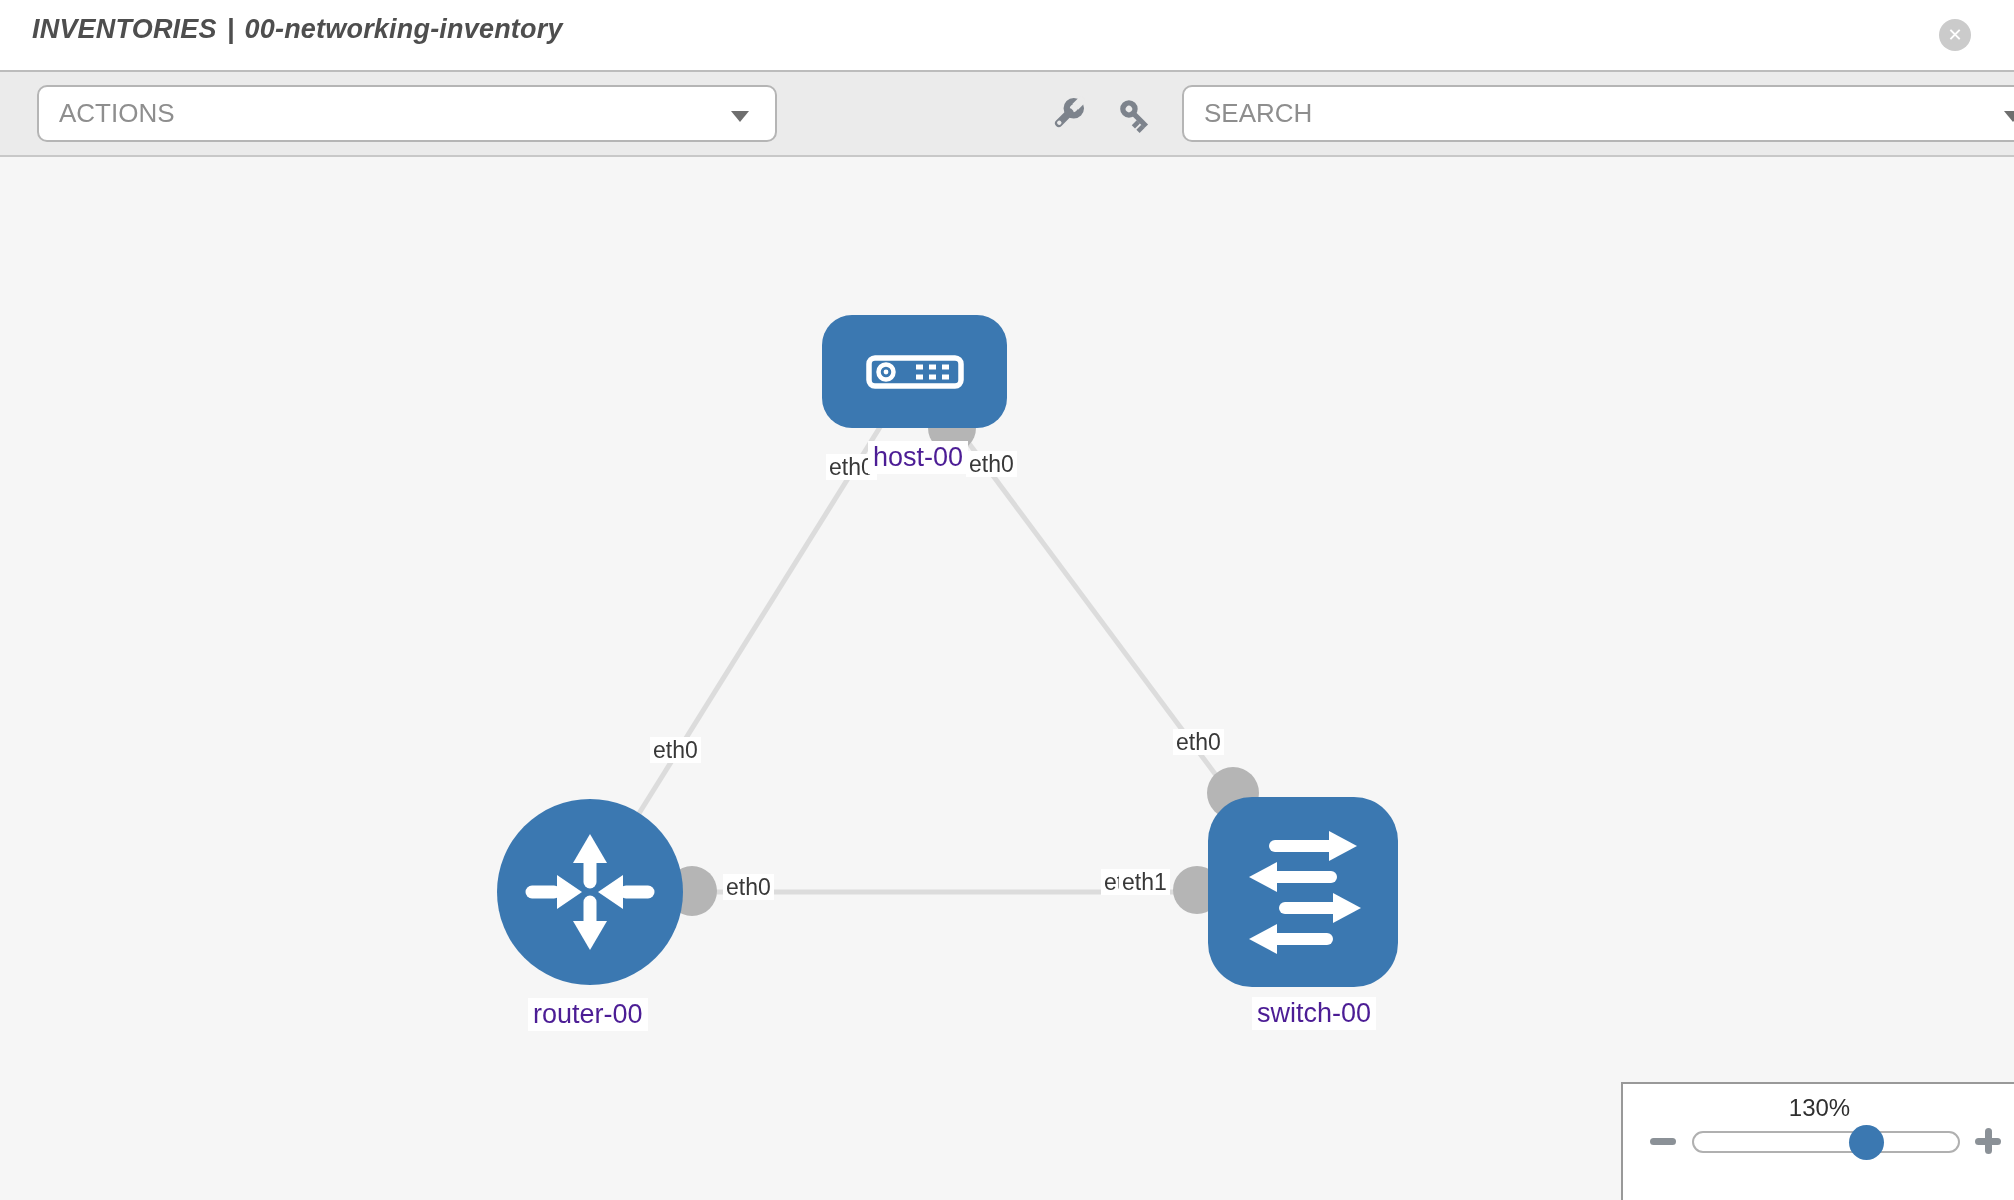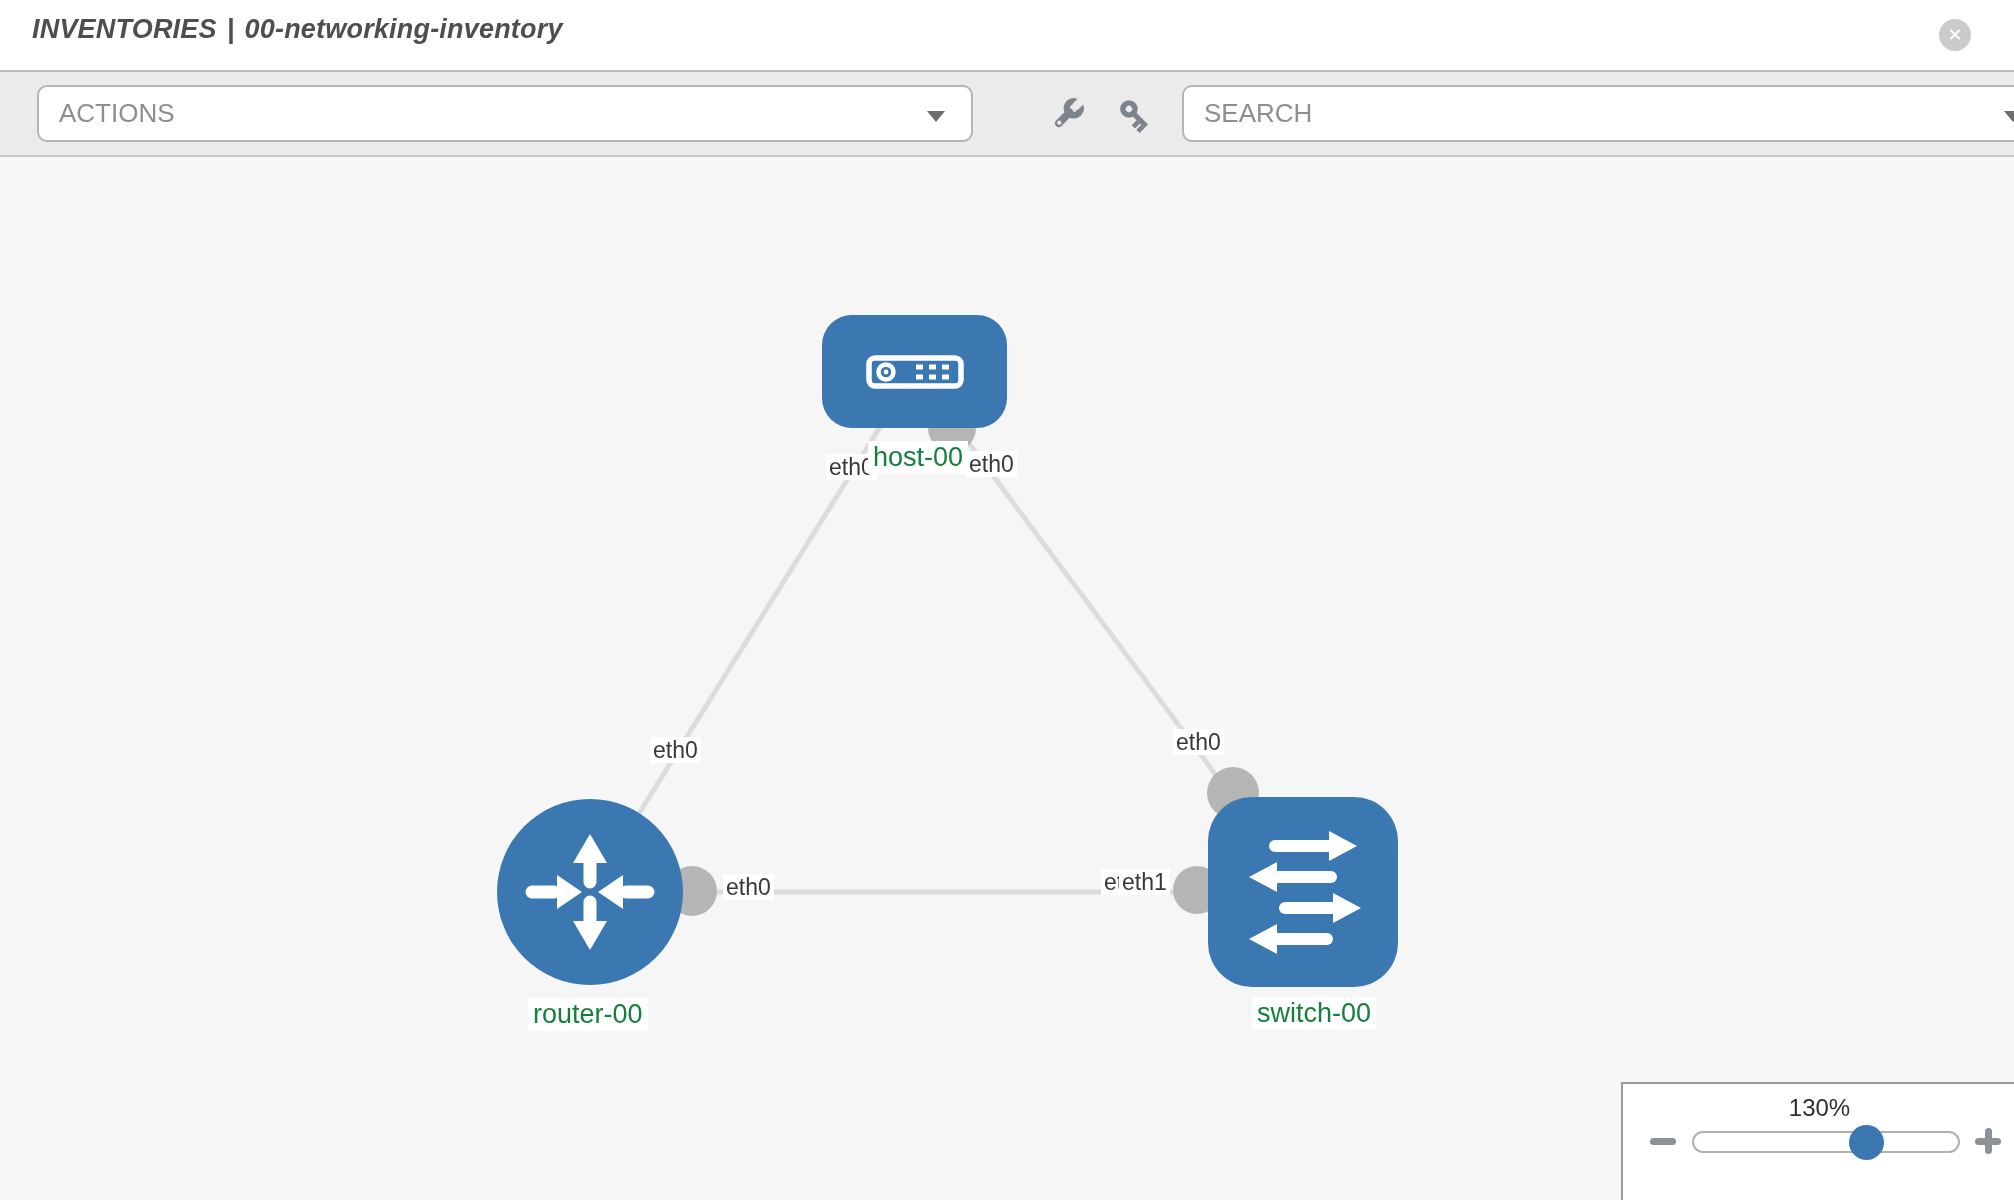--- a/index.html
+++ b/index.html
@@ -28,21 +28,21 @@
   .toolbar{
     position:absolute;left:0;top:70px;width:2014px;height:87px;
     background:var(--toolbar-bg,#ebebeb);
     border-top:2px solid #bcbcbc;border-bottom:2px solid #c8c8c8;
   }
   .combo{
     position:absolute;top:13px;height:57px;background:#fff;
     border:2px solid #b5b5b5;border-radius:10px;
     font-size:26px;color:#8e8e8e;line-height:53px;padding-left:20px;cursor:pointer;
   }
-  .combo-actions{left:37px;width:936px;}
+  .combo-actions{left:37px;width:740px;}
   .combo-search{left:1182px;width:868px;}
   .caret{
     position:absolute;right:26px;top:24px;width:0;height:0;
     border-left:9px solid transparent;border-right:9px solid transparent;
     border-top:11px solid #6e6e6e;
   }
   .tool-icon{position:absolute;top:24px;width:40px;height:40px;cursor:pointer;}
   .tool-icon.wrench{left:1046px;}
   .tool-icon.key{left:1116px;}
   
@@ -52,21 +52,21 @@
   }
   .links-layer{position:absolute;left:0;top:0;z-index:1;}
   .link-line{stroke:var(--link-gray,#dcdcdc);stroke-width:5px;}
   .connector-dot{fill:var(--connector-gray,#b5b5b5);}
   .node{position:absolute;background:var(--node-blue,#3b78b1);z-index:4;cursor:pointer;}
   .node-host{left:822px;top:158px;width:185px;height:113px;border-radius:30px;}
   .node-router{left:497px;top:642px;width:186px;height:186px;border-radius:50%;}
   .node-switch{left:1208px;top:640px;width:190px;height:190px;border-radius:44px;}
   .node svg{position:absolute;}
   .node-label{
-    position:absolute;z-index:3;background:#fff;color:#15803d;
+    position:absolute;z-index:3;background:#fff;color:#4c1d95;
     font-size:27px;line-height:1.15;padding:1px 5px;white-space:nowrap;
   }
   .iface-label{
     position:absolute;z-index:3;background:#fff;color:#383838;
     font-size:23px;line-height:1.15;padding:0 3px;white-space:nowrap;
   }
   .iface-label.under{z-index:2;}
   .lbl-host{left:868px;top:284px;}
   .lbl-router{left:528px;top:841px;}
   .lbl-switch{left:1243px;top:840px;margin-left:9px;}

